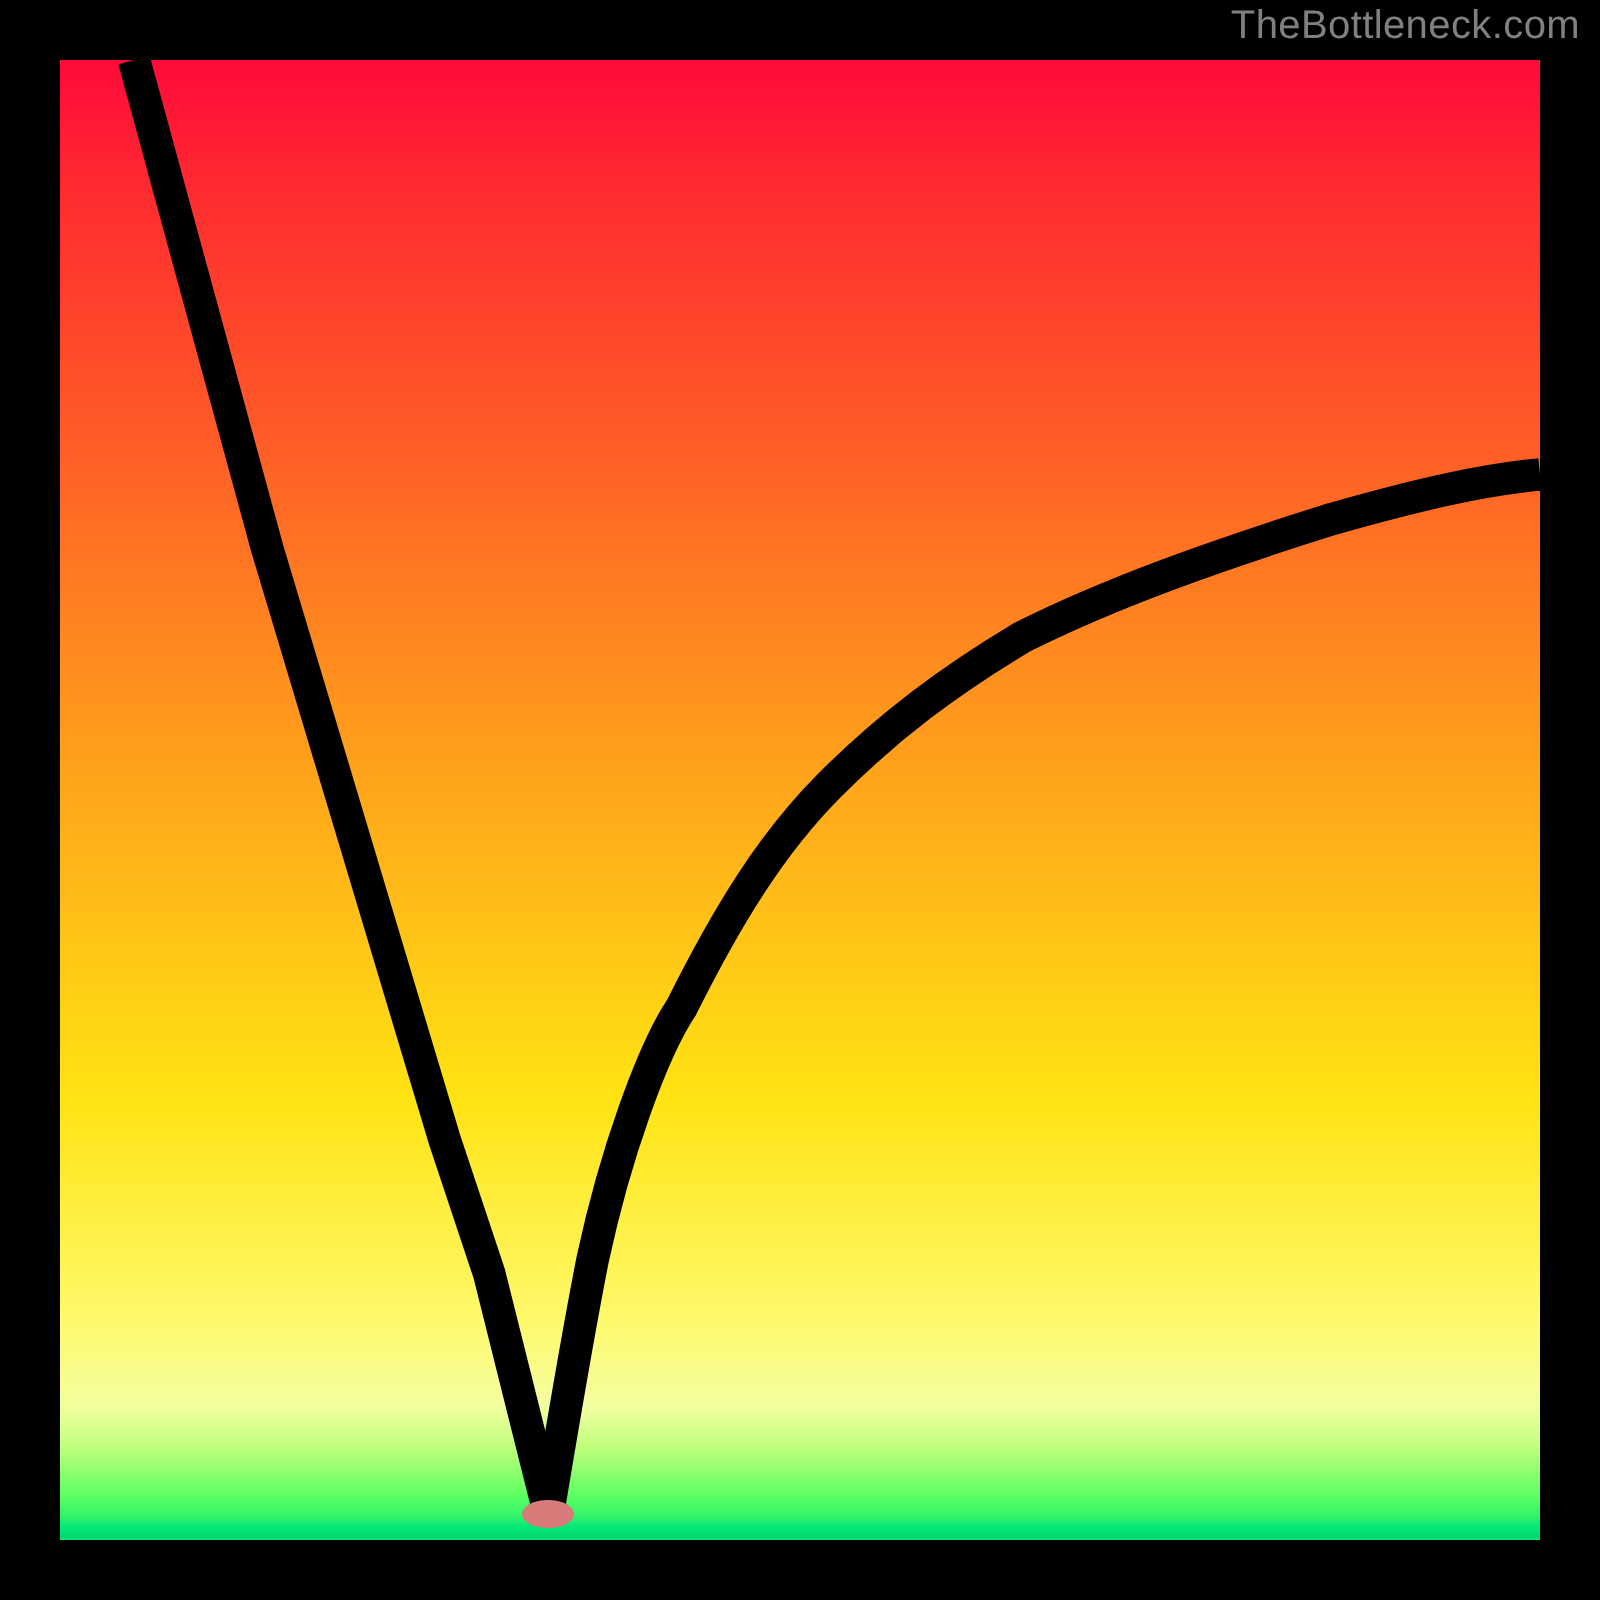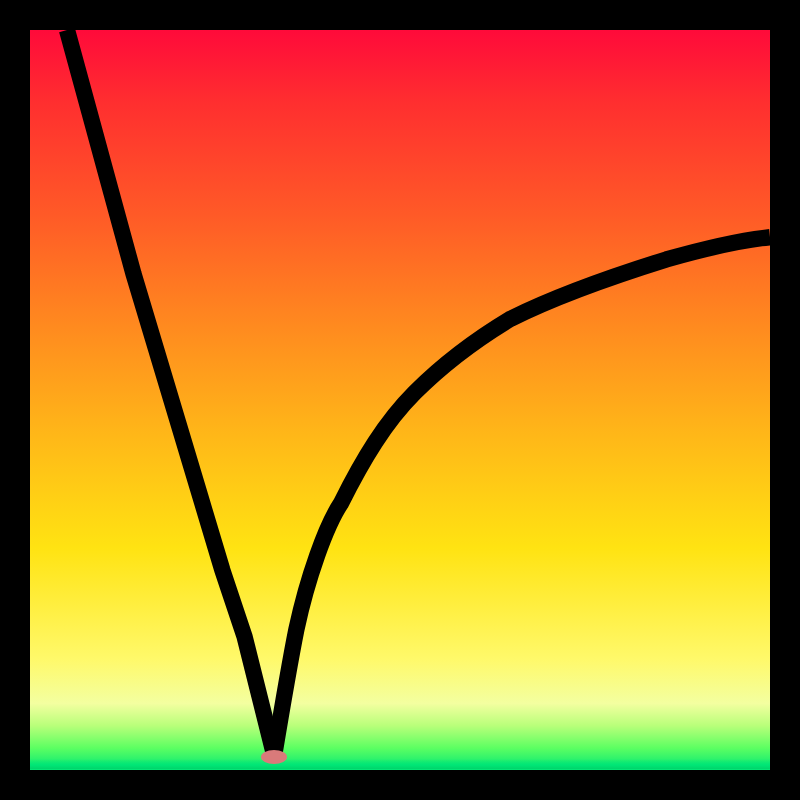--- a/index.html
+++ b/index.html
@@ -82,20 +82,21 @@
     stroke: #000;
     stroke-width: 2.2;
     fill: none;
   }
 </style>
 </head>
 <body>
 
 <div class="frame">
 
+  <div class="watermark">TheBottleneck.com</div>
 
   <div class="plot-area">
     <div class="gradient-bg"></div>
     <div class="green-strip"></div>
 
     <svg class="curve" viewBox="0 0 100 100" preserveAspectRatio="none">
 
       <path d="M 5 0
                L 8 11
                L 11 22

